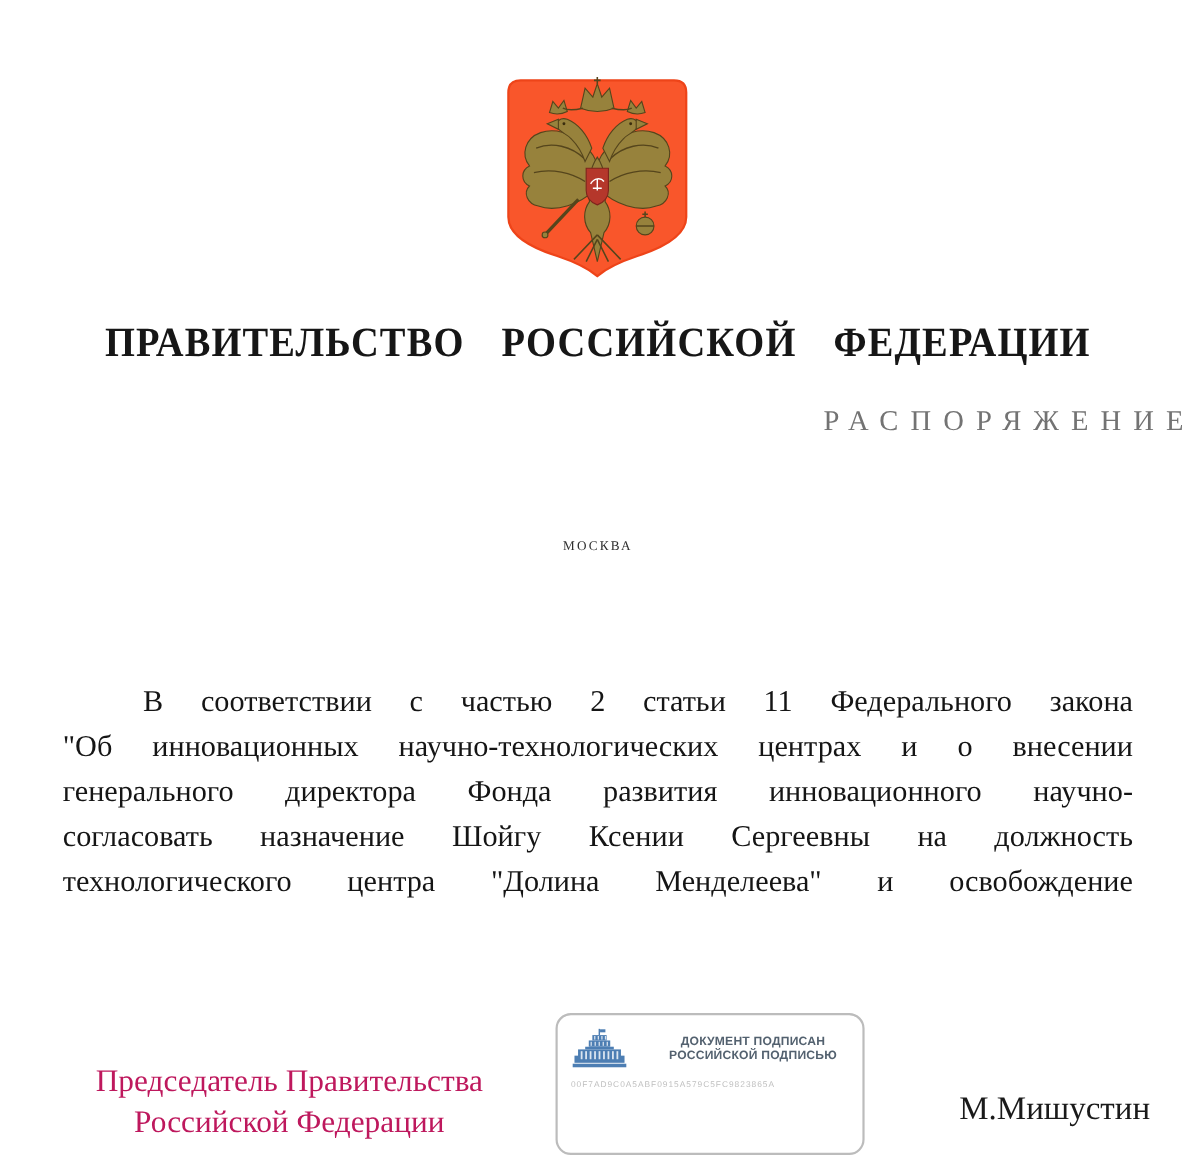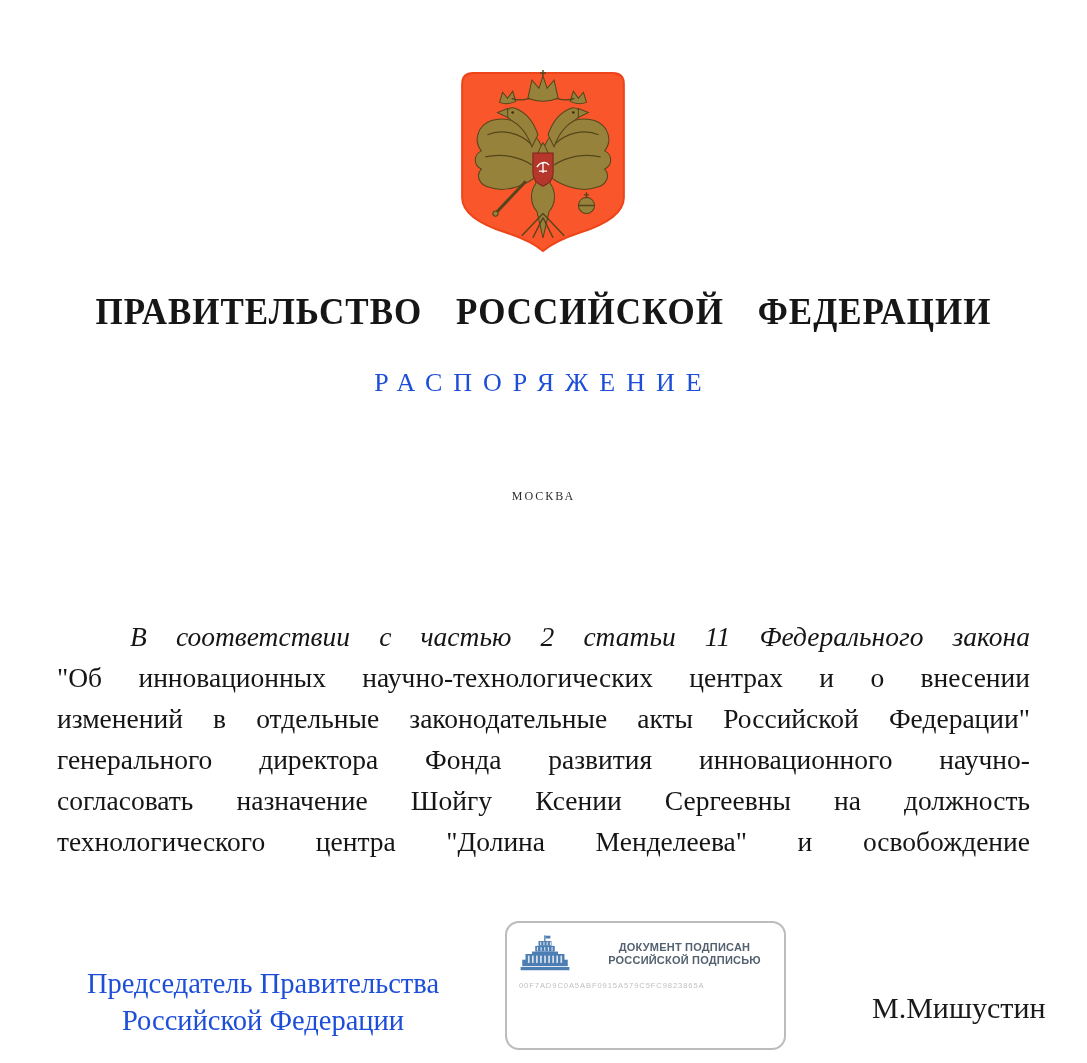--- a/index.html
+++ b/index.html
@@ -16,45 +16,45 @@
   .coat{position:absolute;left:457px;top:28px;width:172px;height:188px;}
   
   .doc-title{
     position:absolute;left:0;top:252px;width:100%;
     text-align:center;font-size:35px;font-weight:bold;
     letter-spacing:1px;word-spacing:24px;color:#161616;
     transform:scaleY(1.08);
   }
   .doc-type{
     position:absolute;left:0;top:328px;width:100%;
-    text-align:center;font-size:26px;letter-spacing:11px;color:#1d4ed8;
+    text-align:right;font-size:26px;letter-spacing:11px;color:#737373;
   }
   .doc-date{
     position:absolute;left:0;top:384px;width:100%;
     text-align:center;font-size:29px;word-spacing:7px;color:#1d1d1d;
   }
   .doc-city{
     position:absolute;left:0;top:449px;width:100%;
     text-align:center;font-size:12px;letter-spacing:2px;color:#2e2e2e;
   }
   
   .body-text{
     position:absolute;left:57px;top:576px;width:973px;
     font-size:27.5px;color:#151515;
   }
   .body-line{
     line-height:41px;white-space:nowrap;
     text-align:justify;text-align-last:justify;
   }
-  .body-line.first{padding-left:73px;font-style:italic;}
+  .body-line.first{padding-left:73px;}
   .body-line.last{text-align-last:left;}
   
   .sig-left{
     position:absolute;left:58px;top:925px;width:410px;
-    font-size:28.5px;line-height:37px;text-align:center;color:#1d4ed8;
+    font-size:28.5px;line-height:37px;text-align:center;color:#be185d;
   }
   .sig-name{
     position:absolute;left:872px;top:951px;width:200px;
     font-size:30px;color:#1a1a1a;
   }
   
   .stamp{
     position:absolute;left:505px;top:881px;width:281px;height:129px;
     box-sizing:border-box;
     border:2px solid #bcbcbc;border-radius:14px;
@@ -118,21 +118,20 @@
     </svg>
   </div>
 
   <div class="doc-title">ПРАВИТЕЛЬСТВО РОССИЙСКОЙ ФЕДЕРАЦИИ</div>
   <div class="doc-type">РАСПОРЯЖЕНИЕ</div>
   <div class="doc-city">МОСКВА</div>
 
   <div class="body-text">
     <div class="body-line first">В соответствии с частью&nbsp;2 статьи&nbsp;11 Федерального закона</div>
     <div class="body-line">"Об инновационных научно-технологических центрах и о внесении</div>
-    <div class="body-line">изменений в отдельные законодательные акты Российской Федерации"</div>
     <div class="body-line">генерального директора Фонда развития инновационного научно-</div>
     <div class="body-line">согласовать назначение Шойгу Ксении Сергеевны на должность</div>
     <div class="body-line">технологического центра "Долина Менделеева" и освобождение</div>
   </div>
 
   <div class="sig-left">
     <div>Председатель Правительства</div>
     <div>Российской Федерации</div>
   </div>
 

